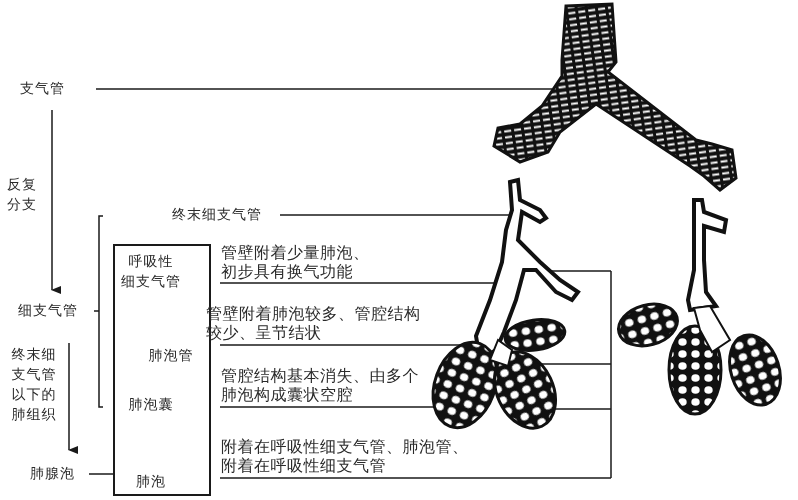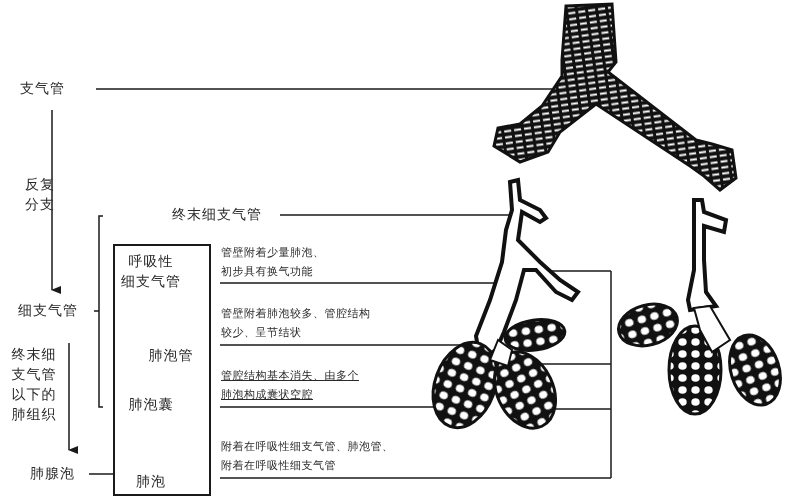--- a/index.html
+++ b/index.html
@@ -1,20 +1,20 @@
 <!DOCTYPE html>
 <html><head>
   <meta charset="utf-8">
   <style>
     html, body { margin: 0; padding: 0; background: #ffffff; }
     body { width: 798px; height: 500px; position: relative; overflow: hidden;
            font-family: "DejaVu Serif", "Liberation Serif", serif; color: #2a2a2a; }
     .lbl { position: absolute; font-size: 14px; line-height: 19px; white-space: nowrap; letter-spacing: 1px; }
     .lbl-v { position: absolute; font-size: 14px; line-height: 20px; width: 44px; text-align: center; letter-spacing: 1px; }
-    .desc { position: absolute; font-size: 11px; line-height: 19px; white-space: nowrap; letter-spacing: 0.5px; }
+    .desc { position: absolute; font-size: 16px; line-height: 19px; white-space: nowrap; letter-spacing: 0.5px; }
     .box { position: absolute; left: 113px; top: 244px; width: 98px; height: 252px; border: 2px solid #1a1a1a; box-sizing: border-box; }
     .box-item { position: absolute; left: 0; width: 72px; text-align: center; font-size: 14px; line-height: 20px; letter-spacing: 1px; }
     svg.overlay { position: absolute; left: 0; top: 0; }
   </style>
 </head>
 <body>
 
 <svg class="overlay" width="798" height="500" viewBox="0 0 798 500">
   <defs>
     <marker id="arrow" markerWidth="8" markerHeight="10" refX="4" refY="9" orient="auto" markerUnits="userSpaceOnUse">
@@ -67,21 +67,21 @@
   <g>
     <path d="M694,200 L702,200 L704,212 L726,220 L724,232 L704,226 L704,260 L706,292 L716,306 L690,310 L688,300 L694,270 L694,230 Z" fill="#fff" stroke="#111" stroke-width="4"></path>
     <ellipse cx="648" cy="325" rx="30" ry="20" transform="rotate(-15 648 325)" fill="url(#alveoli)" stroke="#111" stroke-width="3"></ellipse>
     <ellipse cx="695" cy="370" rx="26" ry="44" fill="url(#alveoli)" stroke="#111" stroke-width="3"></ellipse>
     <ellipse cx="755" cy="370" rx="24" ry="36" transform="rotate(-18 755 370)" fill="url(#alveoli)" stroke="#111" stroke-width="3"></ellipse>
     <path d="M694,308 L710,306 L730,340 L712,352 L700,330 Z" fill="#fff" stroke="#111" stroke-width="2"></path>
   </g>
 </svg>
 
 <div class="lbl" style="left:20px; top:79px;">支气管</div>
-<div class="lbl-v" style="left:18px; top:174px;">
+<div class="lbl-v" style="left:0; top:174px;">
   <div>反复</div>
   <div>分支</div>
 </div>
 <div class="lbl" style="left:18px; top:301px;">细支气管</div>
 <div class="lbl-v" style="left:8px; top:344px; width:52px;">
   <div>终末细</div>
   <div>支气管</div>
   <div>以下的</div>
   <div>肺组织</div>
 </div>
@@ -96,24 +96,24 @@
   </div>
   <div class="box-item" style="top:99px;padding-left:20px;">肺泡管</div>
   <div class="box-item" style="top:148px;">肺泡囊</div>
   <div class="box-item" style="top:225px;">肺泡</div>
 </div>
 
 <div class="desc" style="left:221px; top:243px;">
   <div>管壁附着少量肺泡、</div>
   <div>初步具有换气功能</div>
 </div>
-<div class="desc" style="left:221px; top:304px;">
+<div class="desc" style="left:206px; top:304px;">
   <div>管壁附着肺泡较多、管腔结构</div>
   <div>较少、呈节结状</div>
 </div>
-<div class="desc" style="left:221px; top:366px;text-decoration:underline;">
+<div class="desc" style="left:221px; top:366px;">
   <div>管腔结构基本消失、由多个</div>
   <div>肺泡构成囊状空腔</div>
 </div>
 <div class="desc" style="left:221px; top:437px;">
   <div>附着在呼吸性细支气管、肺泡管、</div>
   <div>附着在呼吸性细支气管</div>
 </div>
 
 </body></html>

